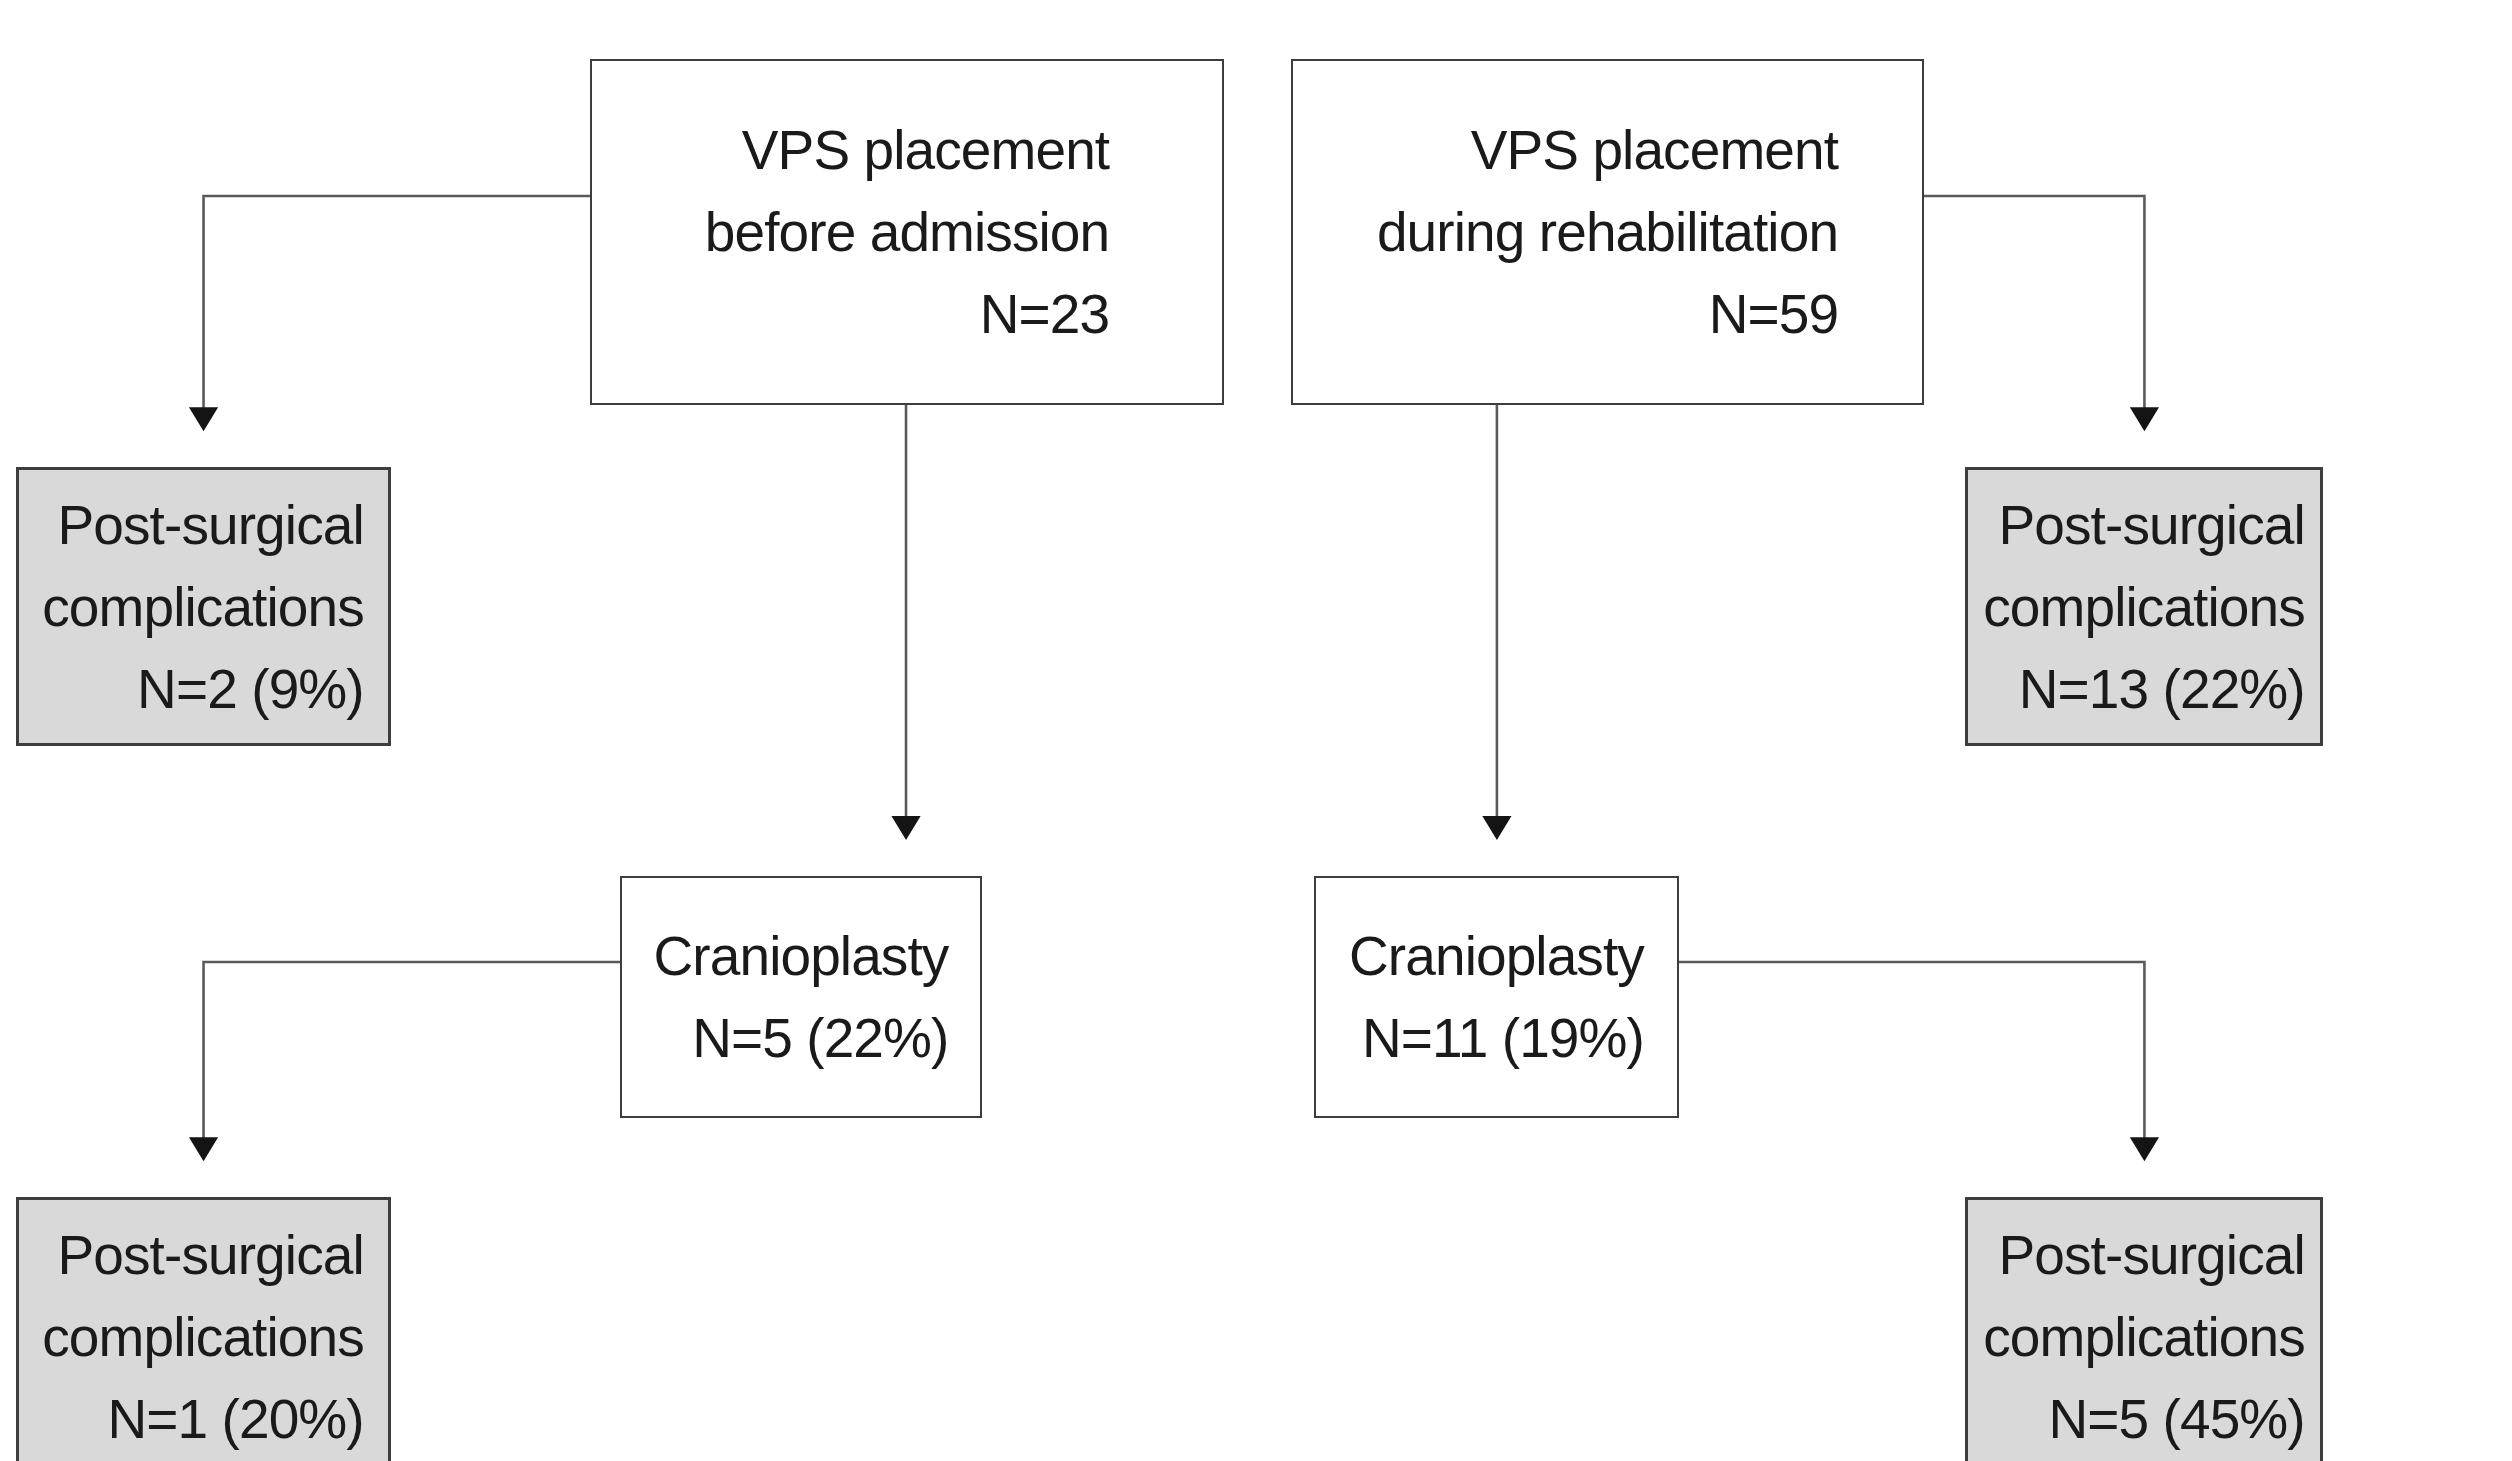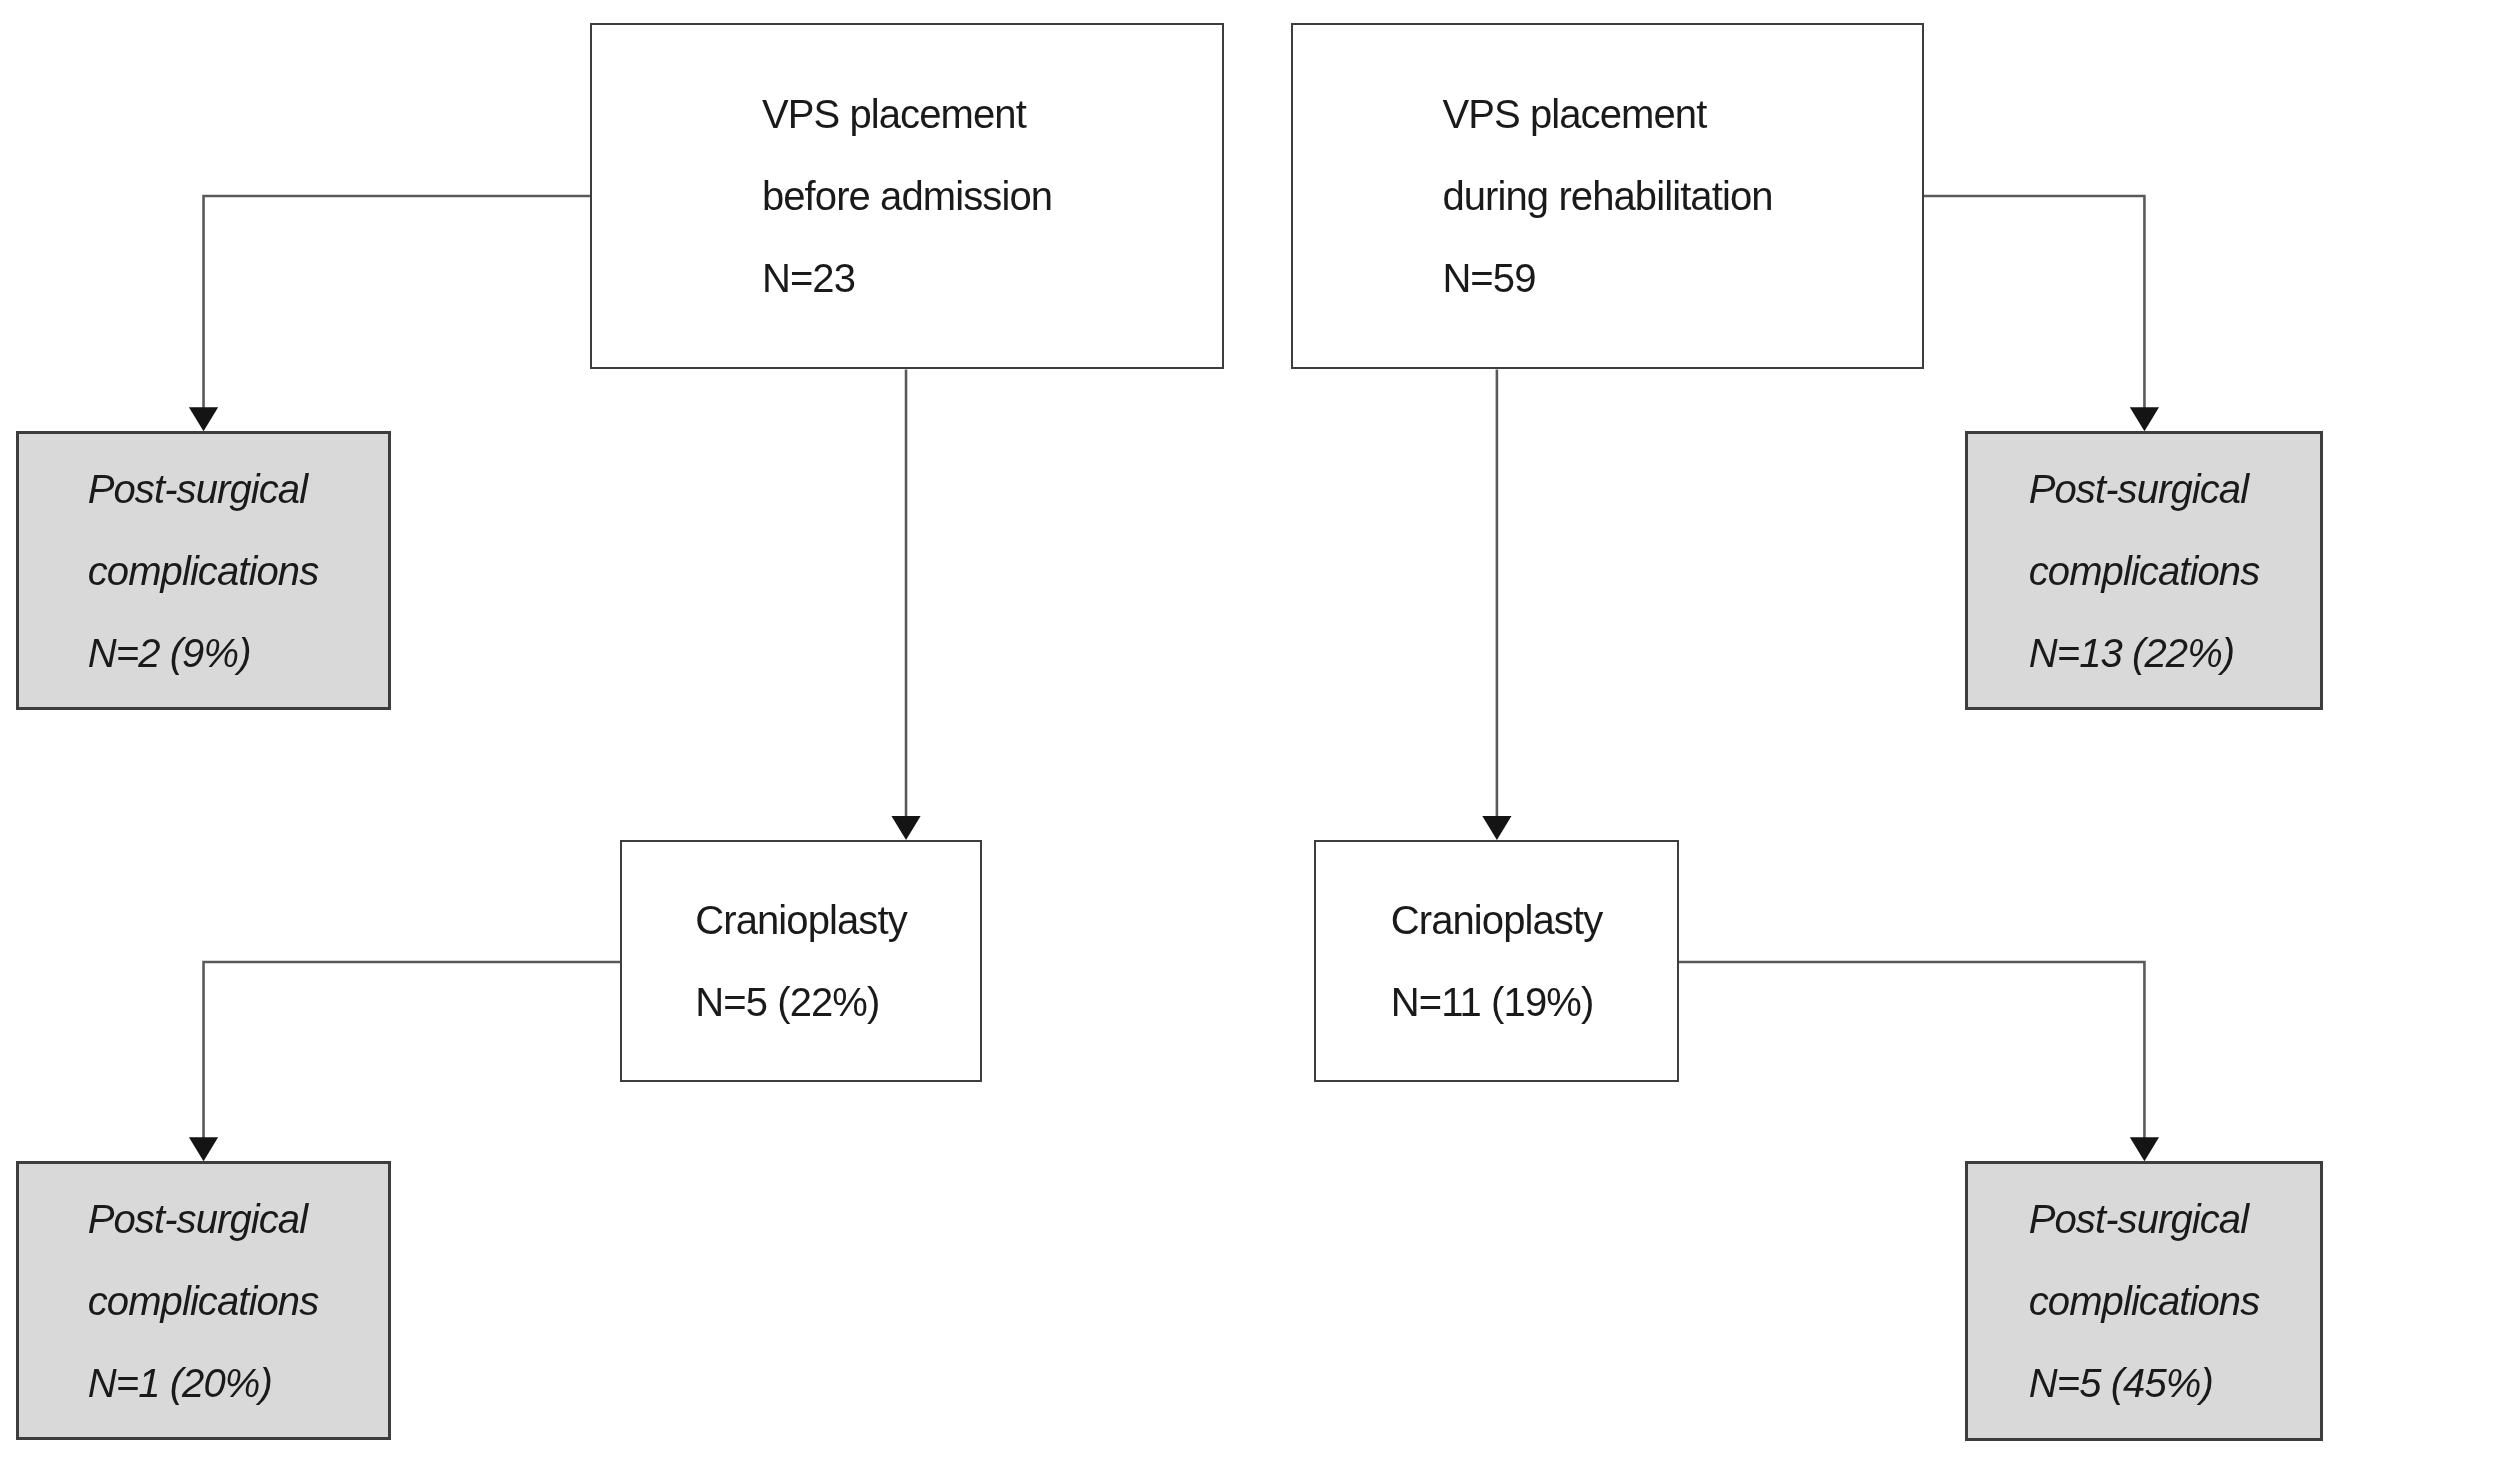--- a/index.html
+++ b/index.html
@@ -39,37 +39,37 @@
   .arrowhead {
     fill: var(--arrowhead);
     stroke: none;
   }
   .node {
     position: absolute;
     box-sizing: border-box;
     display: flex;
     align-items: center;
     justify-content: center;
-    text-align: left;
+    text-align: right;
     color: var(--text);
-    font-size: 40px;
+    font-size: 55px;
     line-height: 82px;
     letter-spacing: -0.9px;
+    margin-top: 36px;
   }
   .node .node-label {
     white-space: pre-line;
   }
   .node.white {
     background: var(--white-box-fill);
     border: 2.6px solid var(--box-border);
   }
   .node.gray {
     background: var(--gray-box-fill);
     border: 3.4px solid var(--box-border);
-    font-style: italic;
   }
 </style>
 </head>
 <body>
 
 <div class="canvas">
 
   <svg class="connectors" viewBox="0 0 2925 1702" xmlns="http://www.w3.org/2000/svg">
 
     <polyline class="connector-line" points="687,228 237,228 237,476"></polyline>

